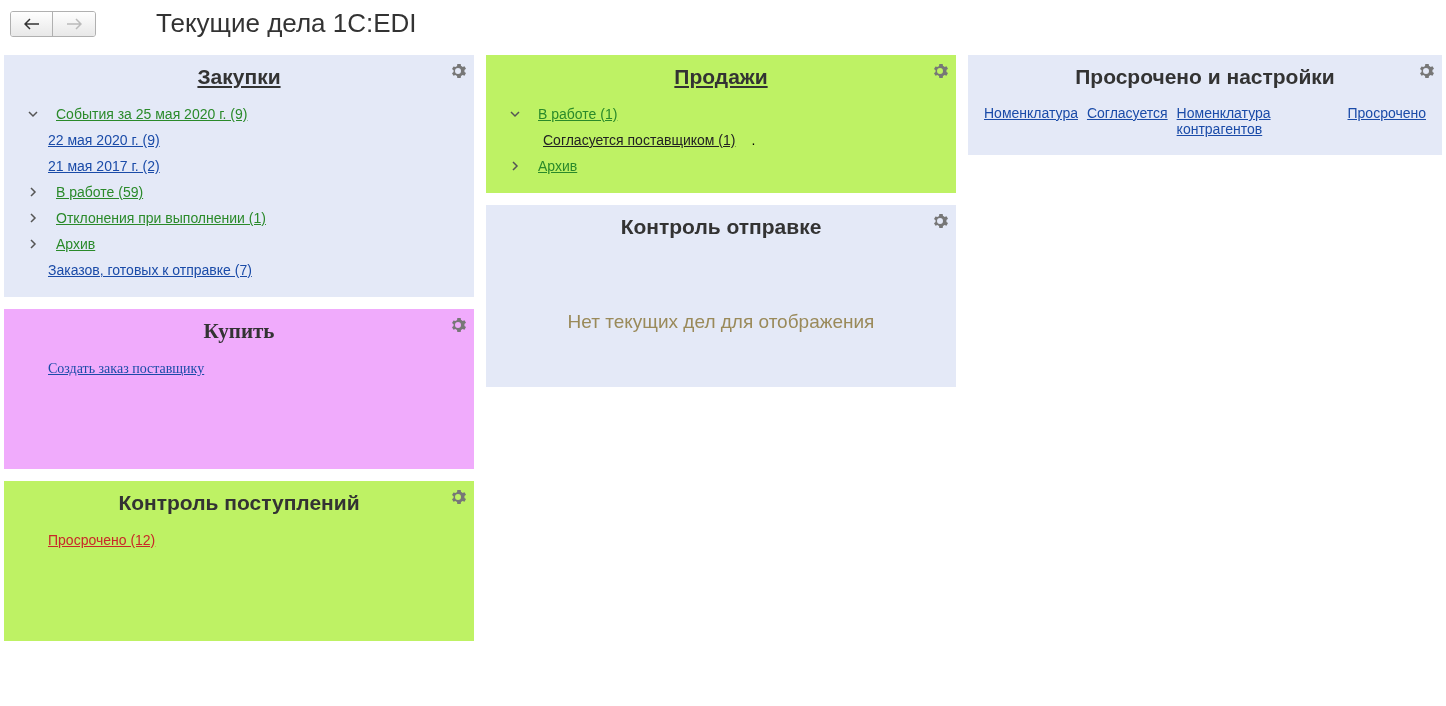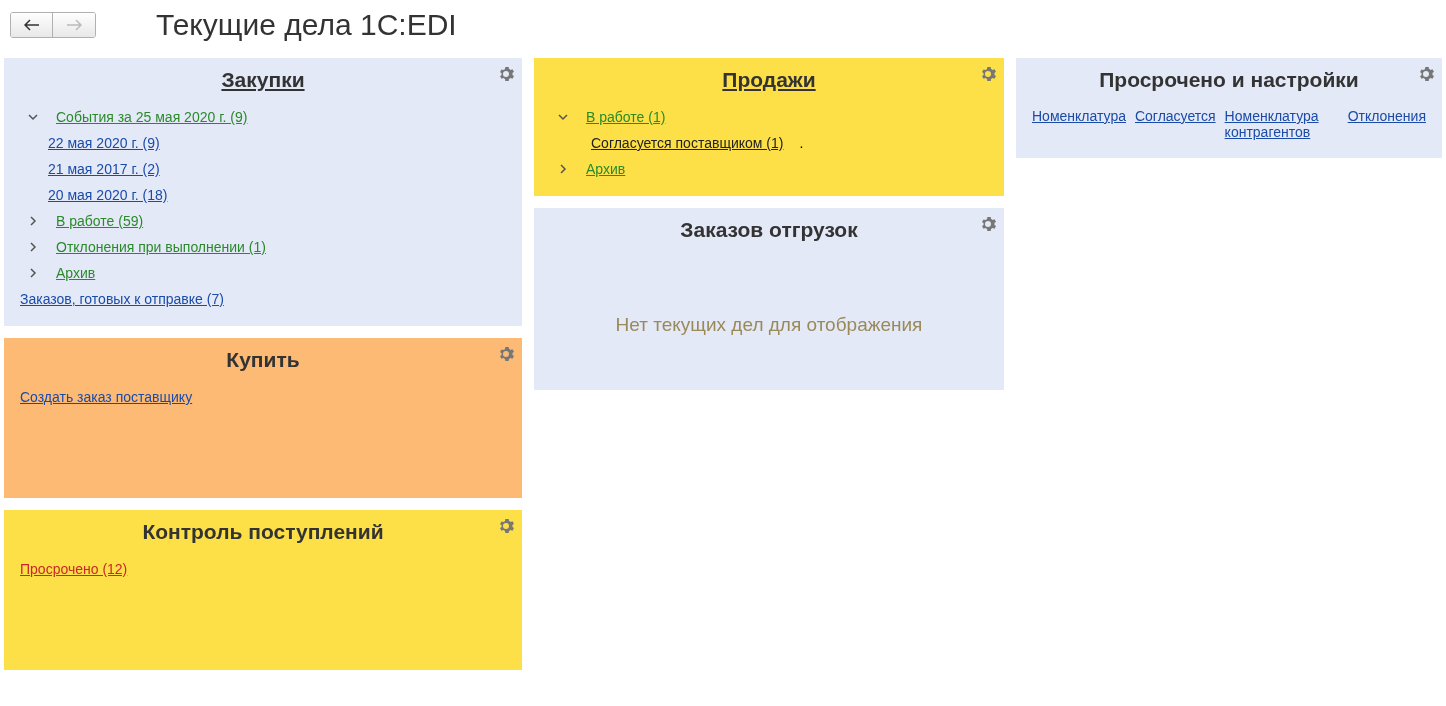--- a/index.html
+++ b/index.html
@@ -3,52 +3,52 @@
   <meta charset="utf-8">
   <style>
     * { box-sizing: border-box; margin: 0; padding: 0; }
     body { font-family: Arial, sans-serif; font-size: 14px; background: #fff; }
     
     .header { display: flex; align-items: center; padding: 8px 10px; gap: 60px; }
     .nav-buttons { display: flex; border: 1px solid #b0b0b0; border-radius: 3px; overflow: hidden; }
     .nav-btn { width: 42px; height: 24px; background: linear-gradient(#fefefe, #e8e8e8); border: none; display: flex; align-items: center; justify-content: center; cursor: pointer; }
     .nav-btn:first-child { border-right: 1px solid #b0b0b0; }
     .nav-btn svg { width: 16px; height: 12px; }
-    .page-title { font-size: 30px; color: #333; }
+    .page-title { font-size: 26px; color: #333; }
     
     .columns { display: flex; gap: 12px; padding: 8px 4px; }
     .col { display: flex; flex-direction: column; gap: 12px; }
-    .col-1 { width: 518px; }
+    .col-1 { width: 470px; }
     .col-2 { width: 470px; }
     .col-3 { flex: 1; }
     
     .panel { position: relative; padding: 10px 16px 14px; }
     .panel-blue { background: #e4e9f7; }
-    .panel-yellow-light { background: #fdba74; }
-    .panel-yellow { background: #fde047; }
+    .panel-yellow-light { background: #f0abfc; font-family: Liberation Serif, serif; }
+    .panel-yellow { background: #bef264; }
     
     .panel-title { text-align: center; font-size: 21px; font-weight: bold; color: #333; margin-bottom: 12px; }
     .panel-title.underlined { text-decoration: underline; }
     
     .gear { position: absolute; top: 8px; right: 8px; cursor: pointer; color: #666; }
     .gear svg { width: 16px; height: 16px; }
     
     .tree { padding-left: 6px; }
     .tree-row { display: flex; align-items: center; gap: 16px; padding: 5px 0; }
     .tree-row.child { padding-left: 22px; }
     .chevron { width: 14px; height: 14px; display: flex; align-items: center; justify-content: center; color: #555; cursor: pointer; }
     .chevron svg { width: 10px; height: 10px; }
     
     .link { text-decoration: underline; cursor: pointer; }
     .link-green { color: #2a8a2a; }
     .link-blue { color: #1a4ba8; }
     .link-red { color: #c82828; }
     .link-black { color: #222; margin-left: 13px; }
     
-    .bottom-link { padding: 5px 0; }
+    .bottom-link { padding: 5px 0; margin-left: 28px; }
     .empty-msg { text-align: center; color: #9a8a5a; padding: 60px 0 40px; font-size: 19px; }
     
     .settings-list { display: flex; flex-direction: row; gap: 9px; padding: 4px 0; }
     
     .panel-buy { min-height: 160px; }
     .panel-receipts { min-height: 160px; }
     .panel-shipments { min-height: 160px; }
   </style>
 </head>
 <body>
@@ -89,23 +89,20 @@
               </svg>
             </span>
           <span class="link link-green">События за 25 мая 2020 г. (9)</span>
         </div>
         <div class="tree-row child">
           <span class="link link-blue">22 мая 2020 г. (9)</span>
         </div>
         <div class="tree-row child">
           <span class="link link-blue">21 мая 2017 г. (2)</span>
         </div>
-        <div class="tree-row child">
-          <span class="link link-blue">20 мая 2020 г. (18)</span>
-        </div>
         <div class="tree-row">
           <span class="chevron">
               <svg viewBox="0 0 10 10">
                 <path d="M3 1 L7 5 L3 9" stroke="#555" stroke-width="1.5" fill="none"></path>
               </svg>
             </span>
           <span class="link link-green">В работе (59)</span>
         </div>
         <div class="tree-row">
           <span class="chevron">
@@ -188,38 +185,38 @@
         </div>
       </div>
     </div>
 
     <div class="panel panel-blue panel-shipments">
       <div class="gear">
         <svg viewBox="0 0 16 16">
             <path fill="#777" d="M8 5a3 3 0 100 6 3 3 0 000-6zm6.5 3c0 .3 0 .6-.1.9l1.6 1.2-1.5 2.6-1.9-.7c-.5.4-1 .7-1.6.9L10.7 15H7.3l-.3-2a5.5 5.5 0 01-1.6-.9l-1.9.7-1.5-2.6 1.6-1.2a5.9 5.9 0 010-1.8L2 6l1.5-2.6 1.9.7c.5-.4 1-.7 1.6-.9L7.3 1h3.4l.3 2c.6.2 1.1.5 1.6.9l1.9-.7L16 5.8l-1.6 1.2c.1.3.1.6.1 1z"></path>
           </svg>
       </div>
-      <div class="panel-title">Заказов отгрузок</div>
+      <div class="panel-title">Контроль отправке</div>
       <div class="empty-msg">Нет текущих дел для отображения</div>
     </div>
 
   </div>
 
   <div class="col col-3">
 
     <div class="panel panel-blue">
       <div class="gear">
         <svg viewBox="0 0 16 16">
             <path fill="#777" d="M8 5a3 3 0 100 6 3 3 0 000-6zm6.5 3c0 .3 0 .6-.1.9l1.6 1.2-1.5 2.6-1.9-.7c-.5.4-1 .7-1.6.9L10.7 15H7.3l-.3-2a5.5 5.5 0 01-1.6-.9l-1.9.7-1.5-2.6 1.6-1.2a5.9 5.9 0 010-1.8L2 6l1.5-2.6 1.9.7c.5-.4 1-.7 1.6-.9L7.3 1h3.4l.3 2c.6.2 1.1.5 1.6.9l1.9-.7L16 5.8l-1.6 1.2c.1.3.1.6.1 1z"></path>
           </svg>
       </div>
       <div class="panel-title">Просрочено и настройки</div>
       <div class="settings-list">
         <div><span class="link link-blue">Номенклатура</span></div>
         <div><span class="link link-blue">Согласуется</span></div>
         <div><span class="link link-blue">Номенклатура контрагентов</span></div>
-        <div><span class="link link-blue">Отклонения</span></div>
+        <div><span class="link link-blue">Просрочено</span></div>
       </div>
     </div>
 
   </div>
 
 </div>
 
 </body></html>

